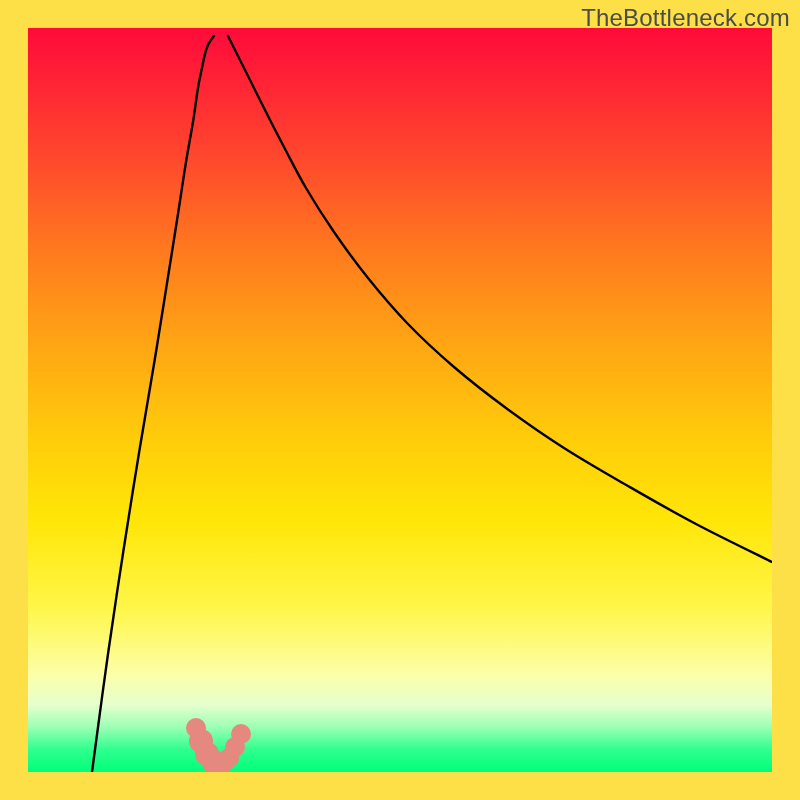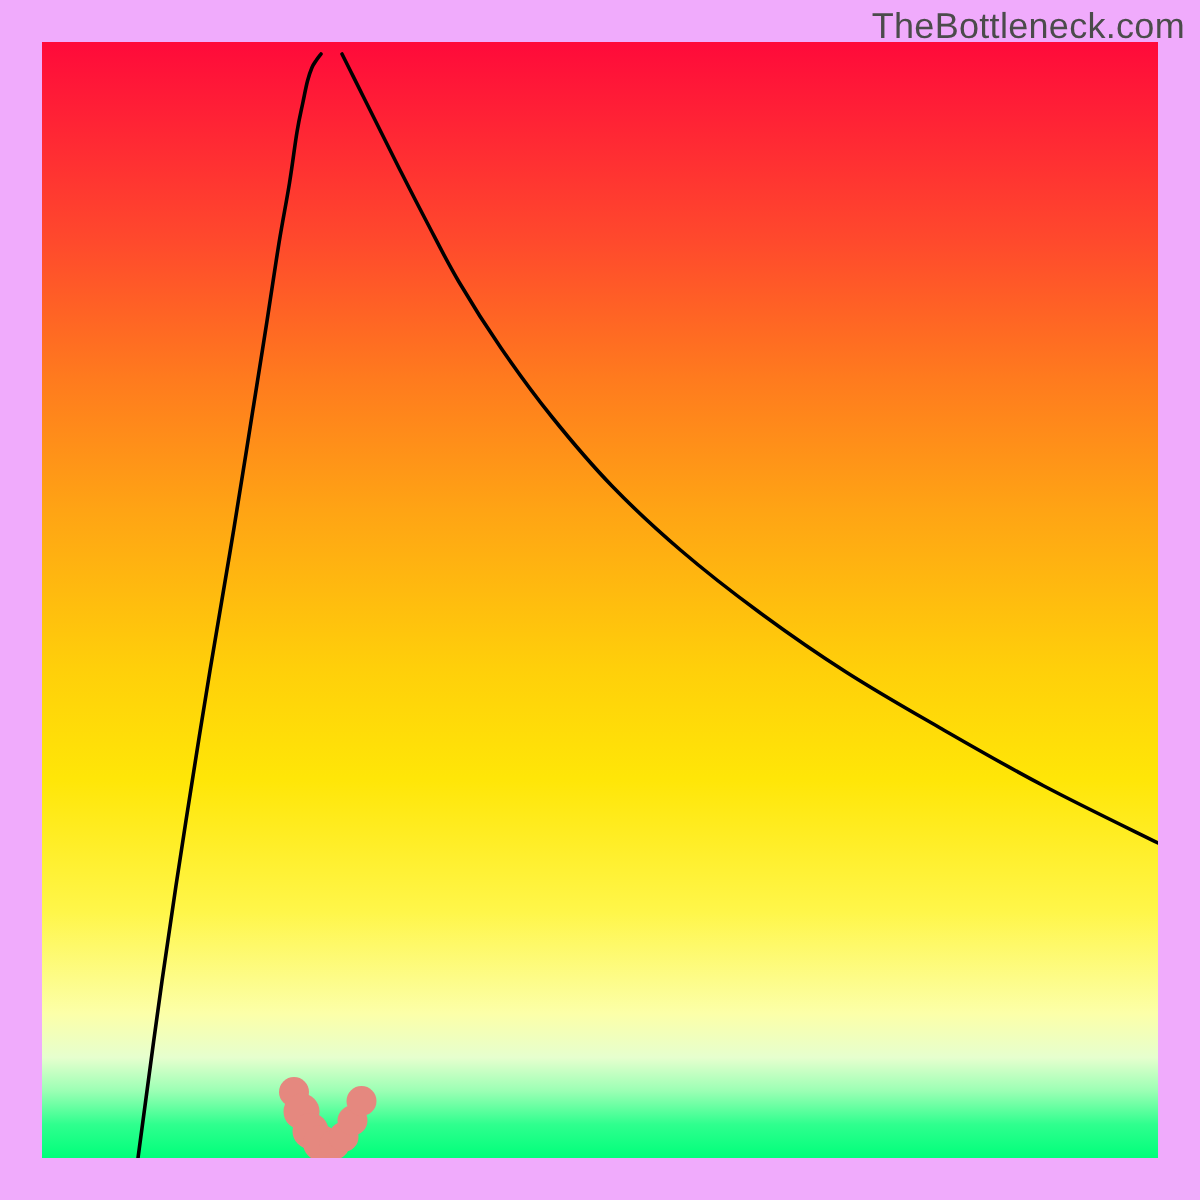--- a/index.html
+++ b/index.html
@@ -7,21 +7,21 @@
     padding: 0;
     width: 800px;
     height: 800px;
     overflow: hidden;
     background: #000;
     font-family: Arial, Helvetica, sans-serif;
   }
   .frame {
     position: absolute;
     inset: 0;
-    background: #f0abfc;
+    background: #fde047;
   }
   .plot-area {
     position: absolute;
     left: 28px;
     top: 28px;
     width: 744px;
     height: 744px;
     overflow: hidden;
   }
   .gradient-bg {

